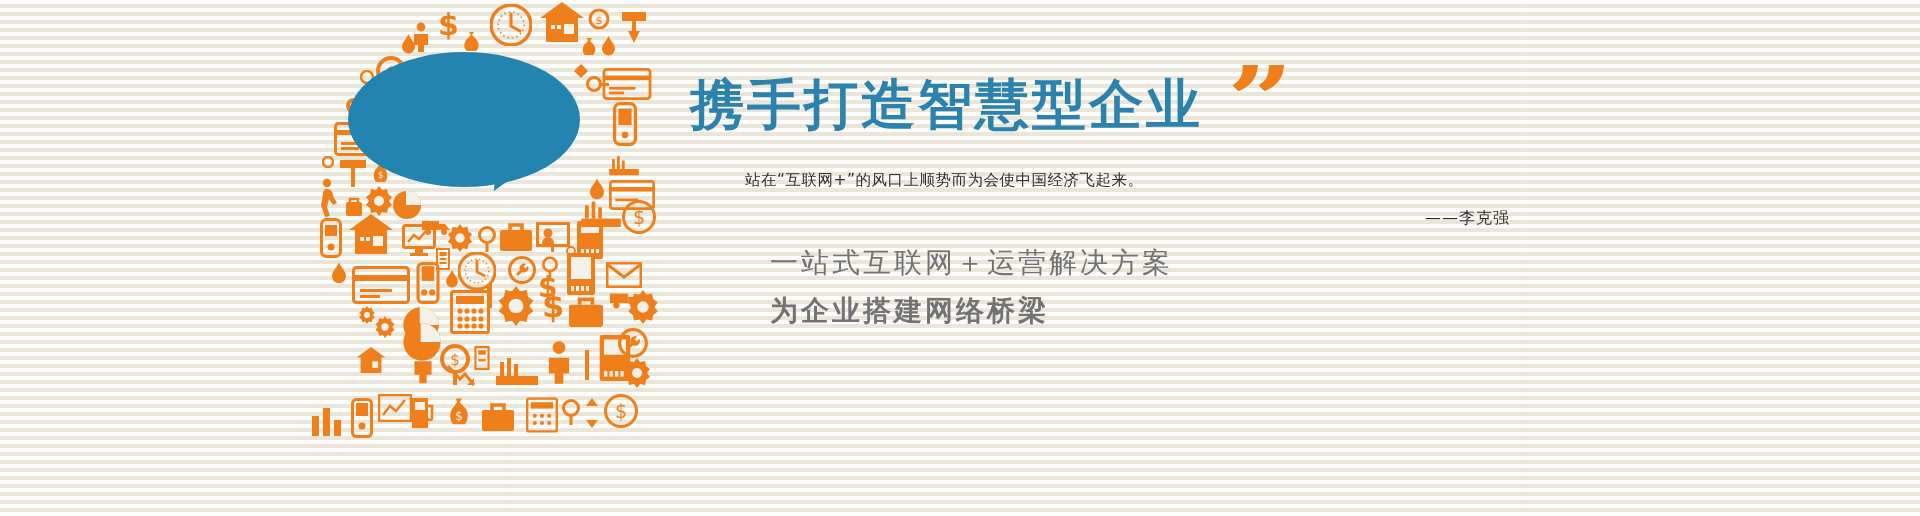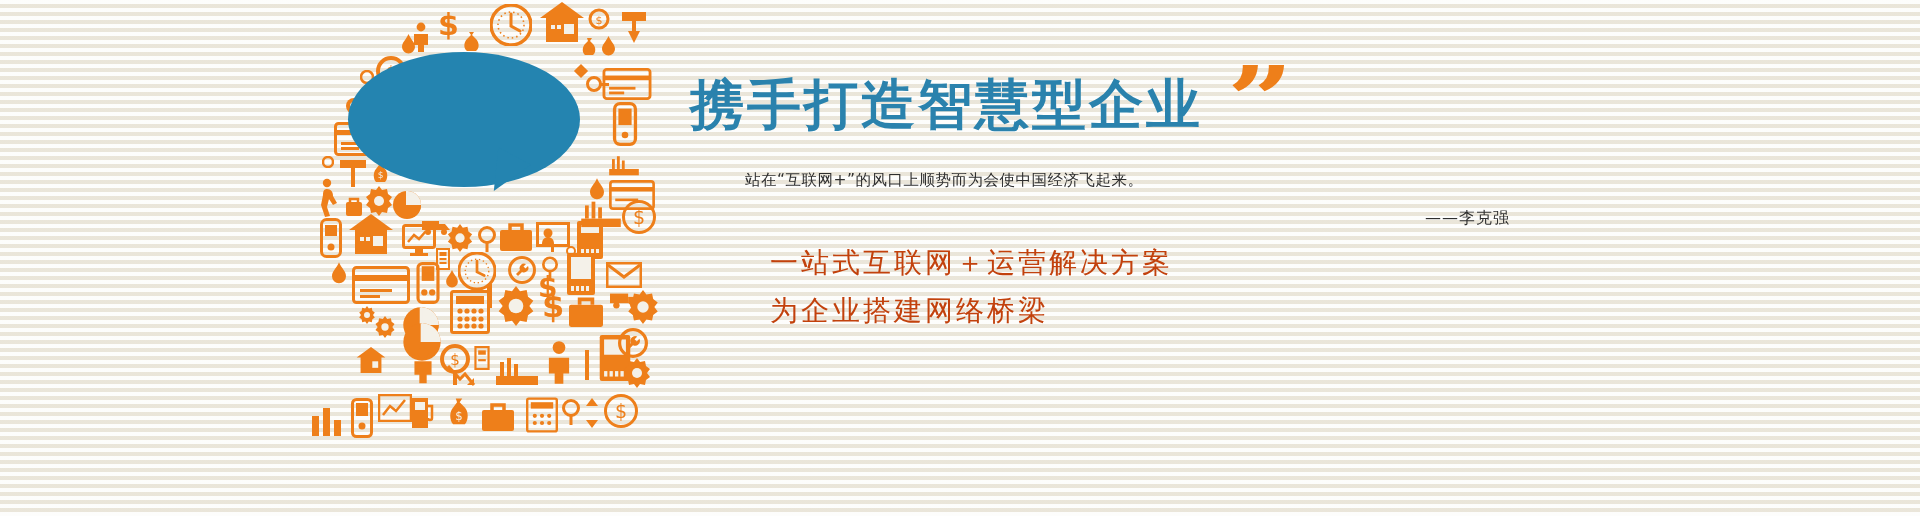--- a/index.html
+++ b/index.html
@@ -83,26 +83,26 @@
     font-family:"DejaVu Sans","Liberation Sans",sans-serif;
   }
   #attribution{
     position:absolute;left:0;top:208px;width:820px;
     text-align:right;
     font-size:16px;color:#2f2f2f;letter-spacing:1px;
     font-family:"DejaVu Sans","Liberation Sans",sans-serif;
   }
   .tagline{
     position:absolute;left:80px;
-    color:#c2410c;font-size:28px;letter-spacing:3px;
+    color:#737373;font-size:28px;letter-spacing:3px;
     white-space:nowrap;
     font-family:"DejaVu Sans","Liberation Sans",sans-serif;
   }
   #tagline-1{top:244px;}
-  #tagline-2{top:292px;}
+  #tagline-2{top:292px;font-weight:bold;}
 </style>
 </head>
 <body>
 
 <div id="banner">
 
   <div id="stripes"></div>
 
   <div id="artwork">
     <div id="icon-field">

